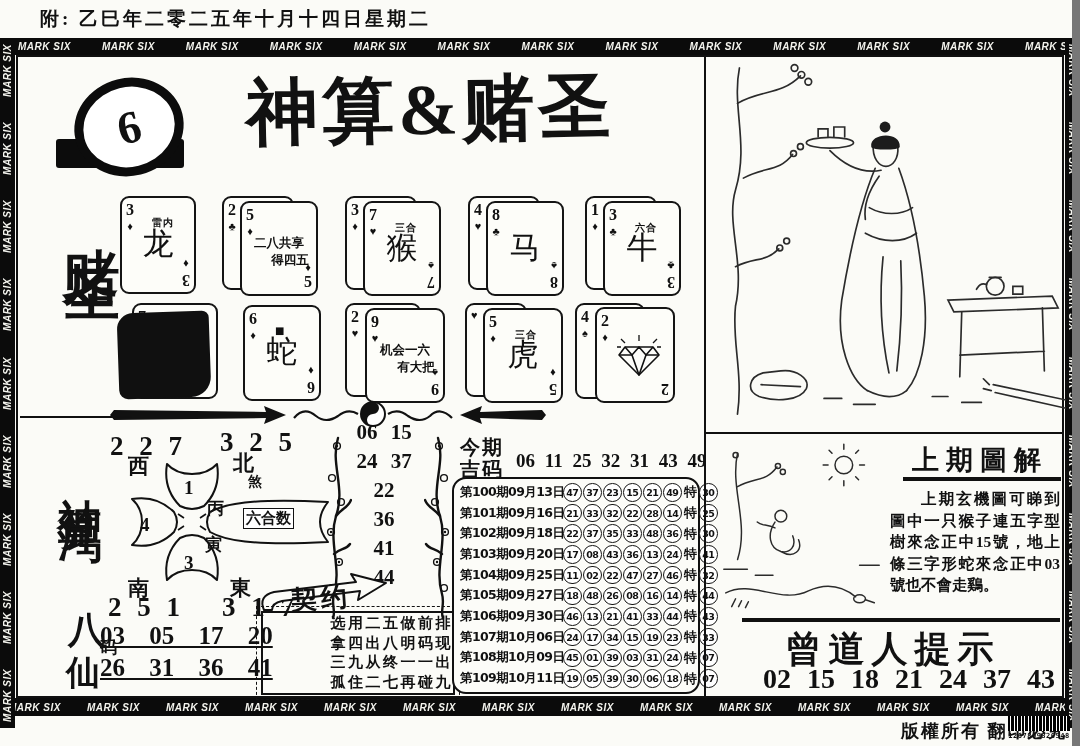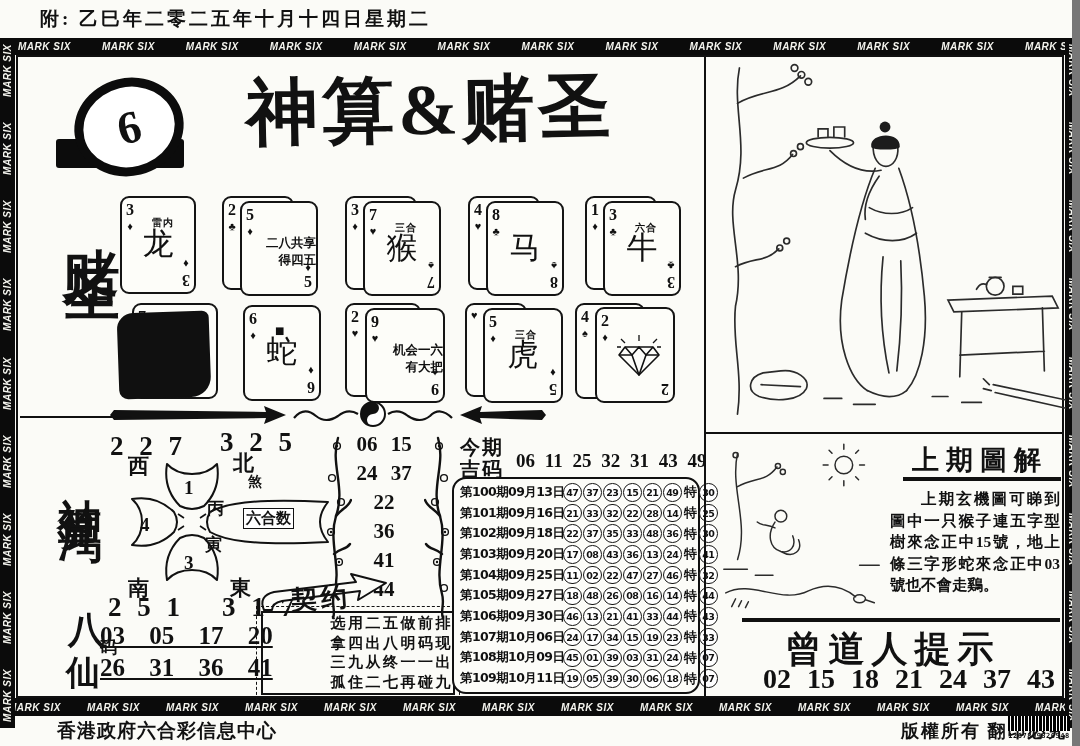--- a/index.html
+++ b/index.html
@@ -41,33 +41,33 @@
   .cgroup{position:absolute;}
   .card{position:absolute;background:#fdfdf9;border:2px solid #141414;border-radius:9px;box-sizing:border-box;}
   .corner{position:absolute;line-height:.95;text-align:center;font:700 16px "Liberation Serif",serif;}
   .corner .s{display:block;font-size:11px;margin-top:1px;}
   .tl{top:3px;left:4px;}
   .br{bottom:3px;right:4px;transform:rotate(180deg);}
   .br.noflip{transform:none;}
   .ctag{position:absolute;top:18px;left:30px;font:700 10px "DejaVu Sans",sans-serif;letter-spacing:1px;}
   .zo{position:absolute;left:0;right:0;top:50%;transform:translateY(-52%);text-align:center;
       font:500 31px "Liberation Serif",serif;}
-  .clines{position:absolute;top:31px;left:0;right:0;text-align:right;font:700 12.5px "DejaVu Sans",sans-serif;line-height:17px;}
+  .clines{position:absolute;top:31px;left:0;right:0;text-align:center;font:700 12.5px "DejaVu Sans",sans-serif;line-height:17px;}
   .clines .l2{padding-left:22px;}
   .blob{position:absolute;background:#101010;border-radius:16px 7px 20px 9px;transform:rotate(-2deg);}
 
   
   .big-num{position:absolute;font:700 27px "Liberation Serif",serif;letter-spacing:2px;word-spacing:5px;white-space:nowrap;}
   .dir{position:absolute;font:700 21px "Liberation Serif",serif;}
   .sha{position:absolute;font:700 14px "Liberation Serif",serif;}
   .cchar{position:absolute;font:700 17px "Liberation Serif",serif;}
   .sixsum{position:absolute;font:900 15px "DejaVu Sans",sans-serif;border:1.5px solid #111;padding:0 2px;background:#fff;}
 
   
-  .plumcol{position:absolute;left:344px;top:432px;width:80px;display:flex;flex-direction:column;gap:5px;}
+  .plumcol{position:absolute;left:344px;top:420px;width:80px;display:flex;flex-direction:column;gap:5px;}
   .plumline{text-align:center;font:700 21px "Liberation Serif",serif;word-spacing:8px;line-height:24px;}
 
   
   .verse-outer{position:absolute;left:256px;top:606px;width:204px;height:94px;border:1.5px dashed #111;box-sizing:border-box;}
   .verse-inner{position:absolute;left:4px;top:4px;right:4px;bottom:4px;border:2px solid #111;
                display:flex;flex-direction:column;justify-content:center;}
   .verse-line{text-align:right;font:700 15px "DejaVu Sans",sans-serif;letter-spacing:2.5px;line-height:19.5px;}
   .contract-title{position:absolute;left:291px;top:581px;font:900 26px "Liberation Serif",serif;letter-spacing:4px;transform:rotate(-4deg);}
 
   
@@ -616,18 +616,17 @@
   </svg>
 
   <div class="last-title">上期圖解</div>
   <div class="last-underline"></div>
   <div class="last-para">上期玄機圖可睇到圖中一只猴子連五字型樹來念正中15號，地上條三字形蛇來念正中03號也不會走鷄。</div>
 
   <div class="tips-line"></div>
   <div class="tips-title">曾道人提示</div>
   <div class="tips-nums">02 15 18 21 24 37 43</div>
 
-  <div class="foot-left">香港政府六合彩信息中心</div>
   <div class="foot-right">版權所有  翻印必究</div>
   <div class="barcode"></div>
   <div class="barcode-num">1267809826548</div>
 
 </div>
 
 </body></html>

